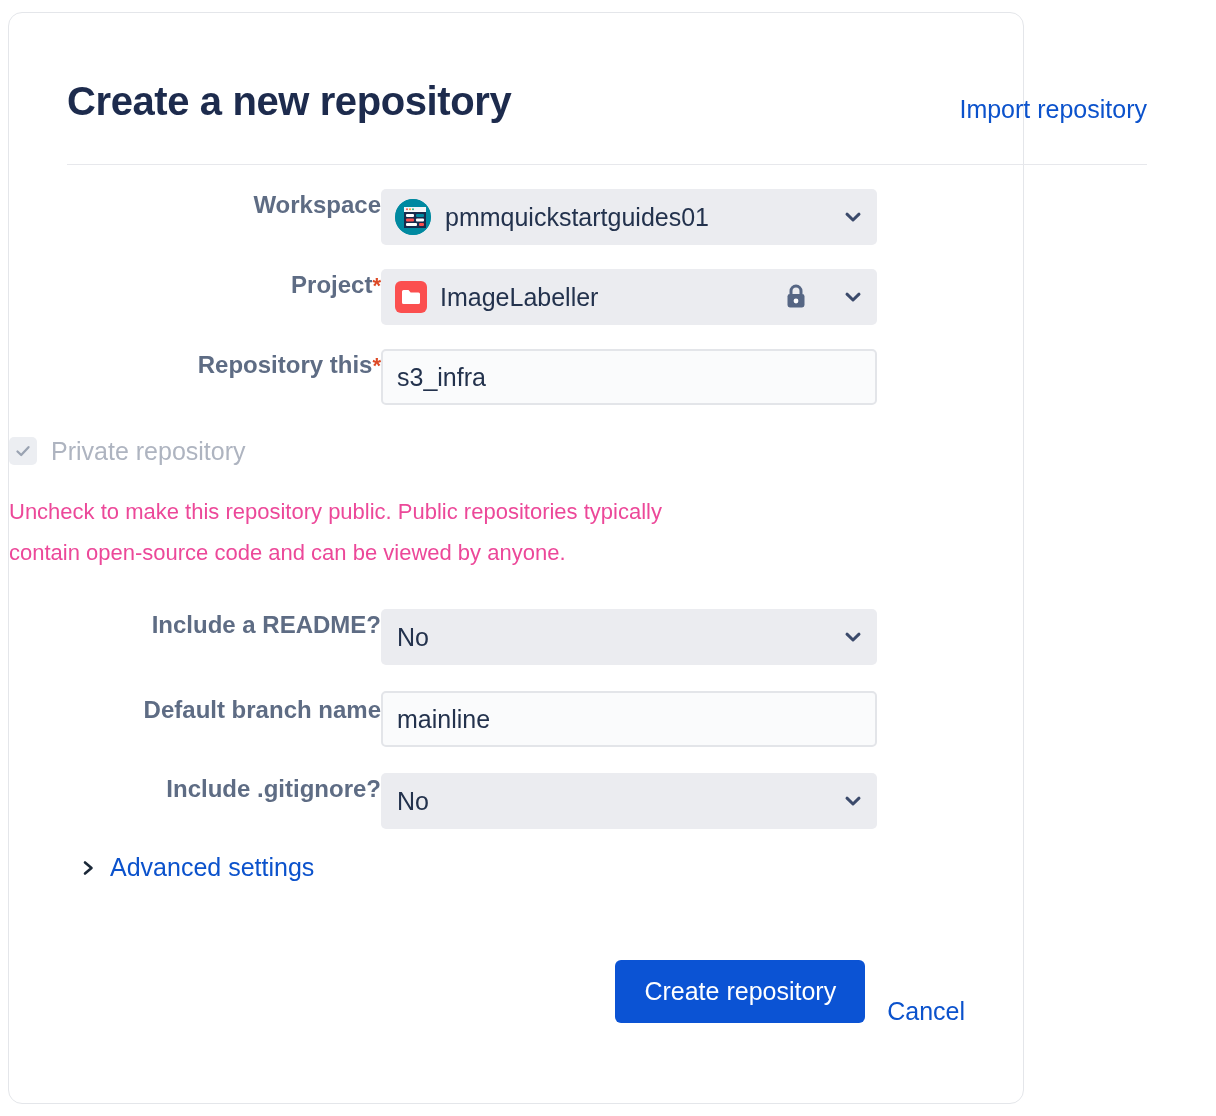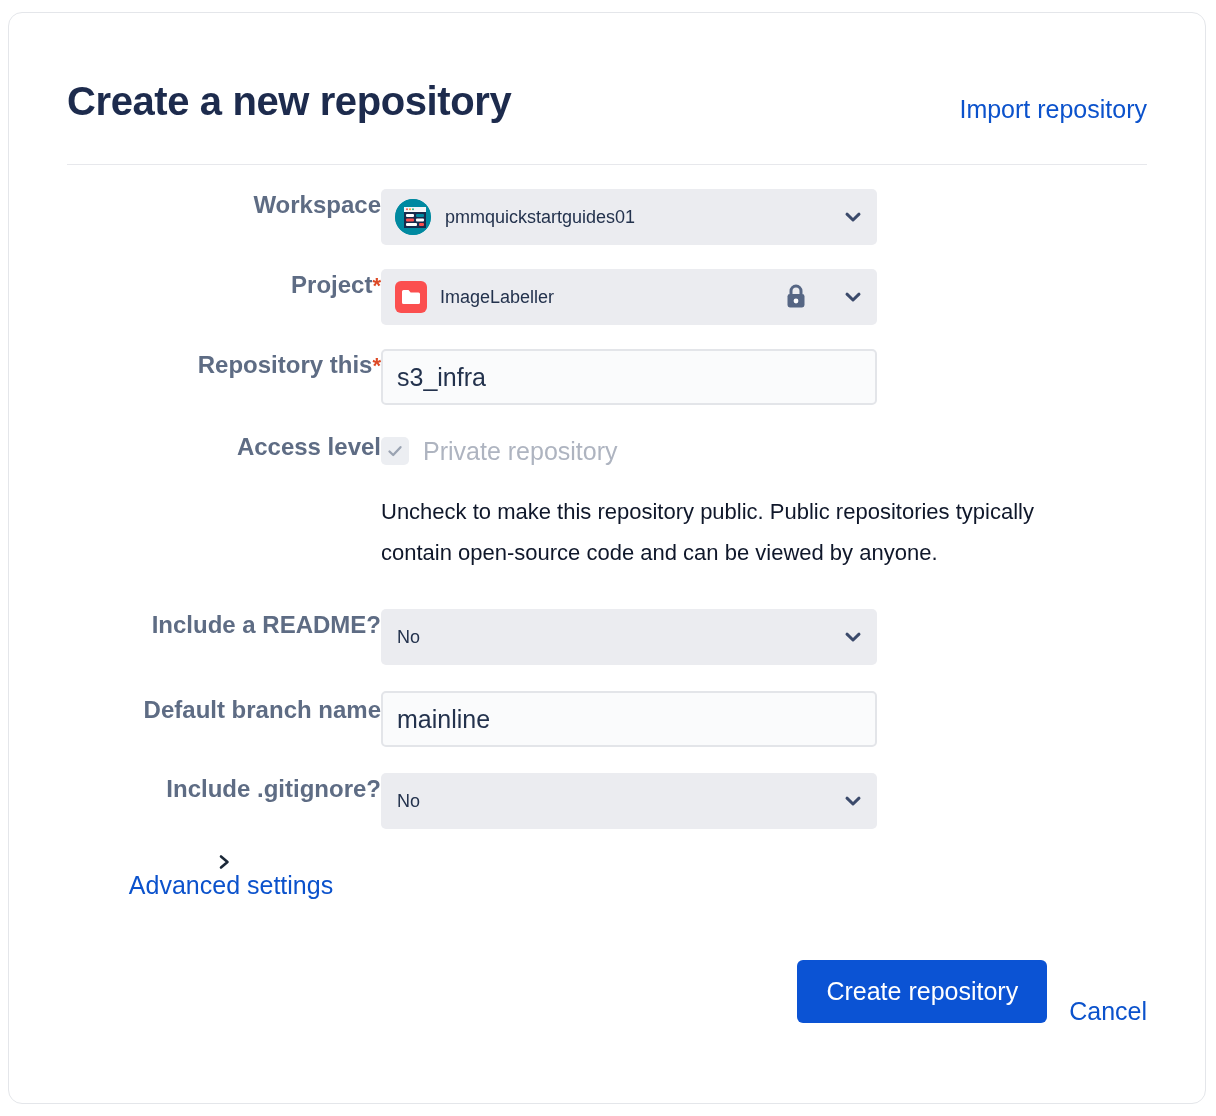--- a/index.html
+++ b/index.html
@@ -18,21 +18,21 @@
     width: 1216px;
     height: 1116px;
     overflow: hidden;
     background: #ffffff;
   }
 
   .card {
     position: absolute;
     left: 8px;
     top: 12px;
-    width: 1198px;
+    width: 1016px;
     height: 1092px;
     box-sizing: border-box;
     background: #ffffff;
     border: 1px solid #e4e6ea;
     border-radius: 14px;
   }
 
   
   .header {
     position: absolute;
@@ -112,21 +112,21 @@
     border-radius: 5px;
     display: flex;
     align-items: center;
     box-sizing: border-box;
     padding: 0 14px 0 16px;
     cursor: pointer;
   }
   .select-field.with-icon { padding-left: 14px; }
 
   .select-value {
-    font-size: 18px;
+    font-size: 25px;
     color: #23324d;
     white-space: nowrap;
     overflow: hidden;
     text-overflow: ellipsis;
     flex: 1;
   }
 
   .chevron {
     width: 20px;
     height: 20px;
@@ -203,33 +203,32 @@
   .checkbox-label {
     font-size: 25px;
     color: #aeb4c0;
     white-space: nowrap;
   }
 
   .help-text {
     width: 680px;
     font-size: 22px;
     line-height: 41px;
-    color: #0f172a;
+    color: #ec4899;
     margin-top: 20px;
   }
 
   
   .advanced {
     display: flex;
     align-items: center;
     margin-left: 72px;
     margin-top: 10px;
     cursor: pointer;
     width: 300px;
-    flex-direction: column;
   }
   .advanced .caret {
     width: 16px;
     height: 18px;
     margin-right: 13px;
     flex: 0 0 16px;
   }
   .advanced-label {
     font-size: 25px;
     color: #0b52cc;
@@ -346,23 +345,20 @@
       <div class="row" style="margin-bottom:26px;">
         <div class="label">
           <span>Repository this</span><span class="req">*</span>
         </div>
         <div class="control">
           <input class="text-input" type="text" value="s3_infra" style="">
         </div>
       </div>
 
       <div class="row" style="margin-bottom:36px;">
-        <div class="label">
-          <span>Access level</span>
-        </div>
         <div class="control">
           <div class="checkbox-wrap">
             <span class="checkbox">
               <svg width="20" height="20" viewBox="0 0 20 20" xmlns="http://www.w3.org/2000/svg">
                 <path d="M4.5 10.5 L8.2 14 L15.5 6.2" fill="none" stroke="#9aa3b2" stroke-width="2.3" stroke-linecap="round" stroke-linejoin="round"></path>
               </svg>
             </span>
             <span class="checkbox-label">Private repository</span>
           </div>
           <div class="help-text">Uncheck to make this repository public. Public repositories typically contain open-source code and can be viewed by anyone.</div>

